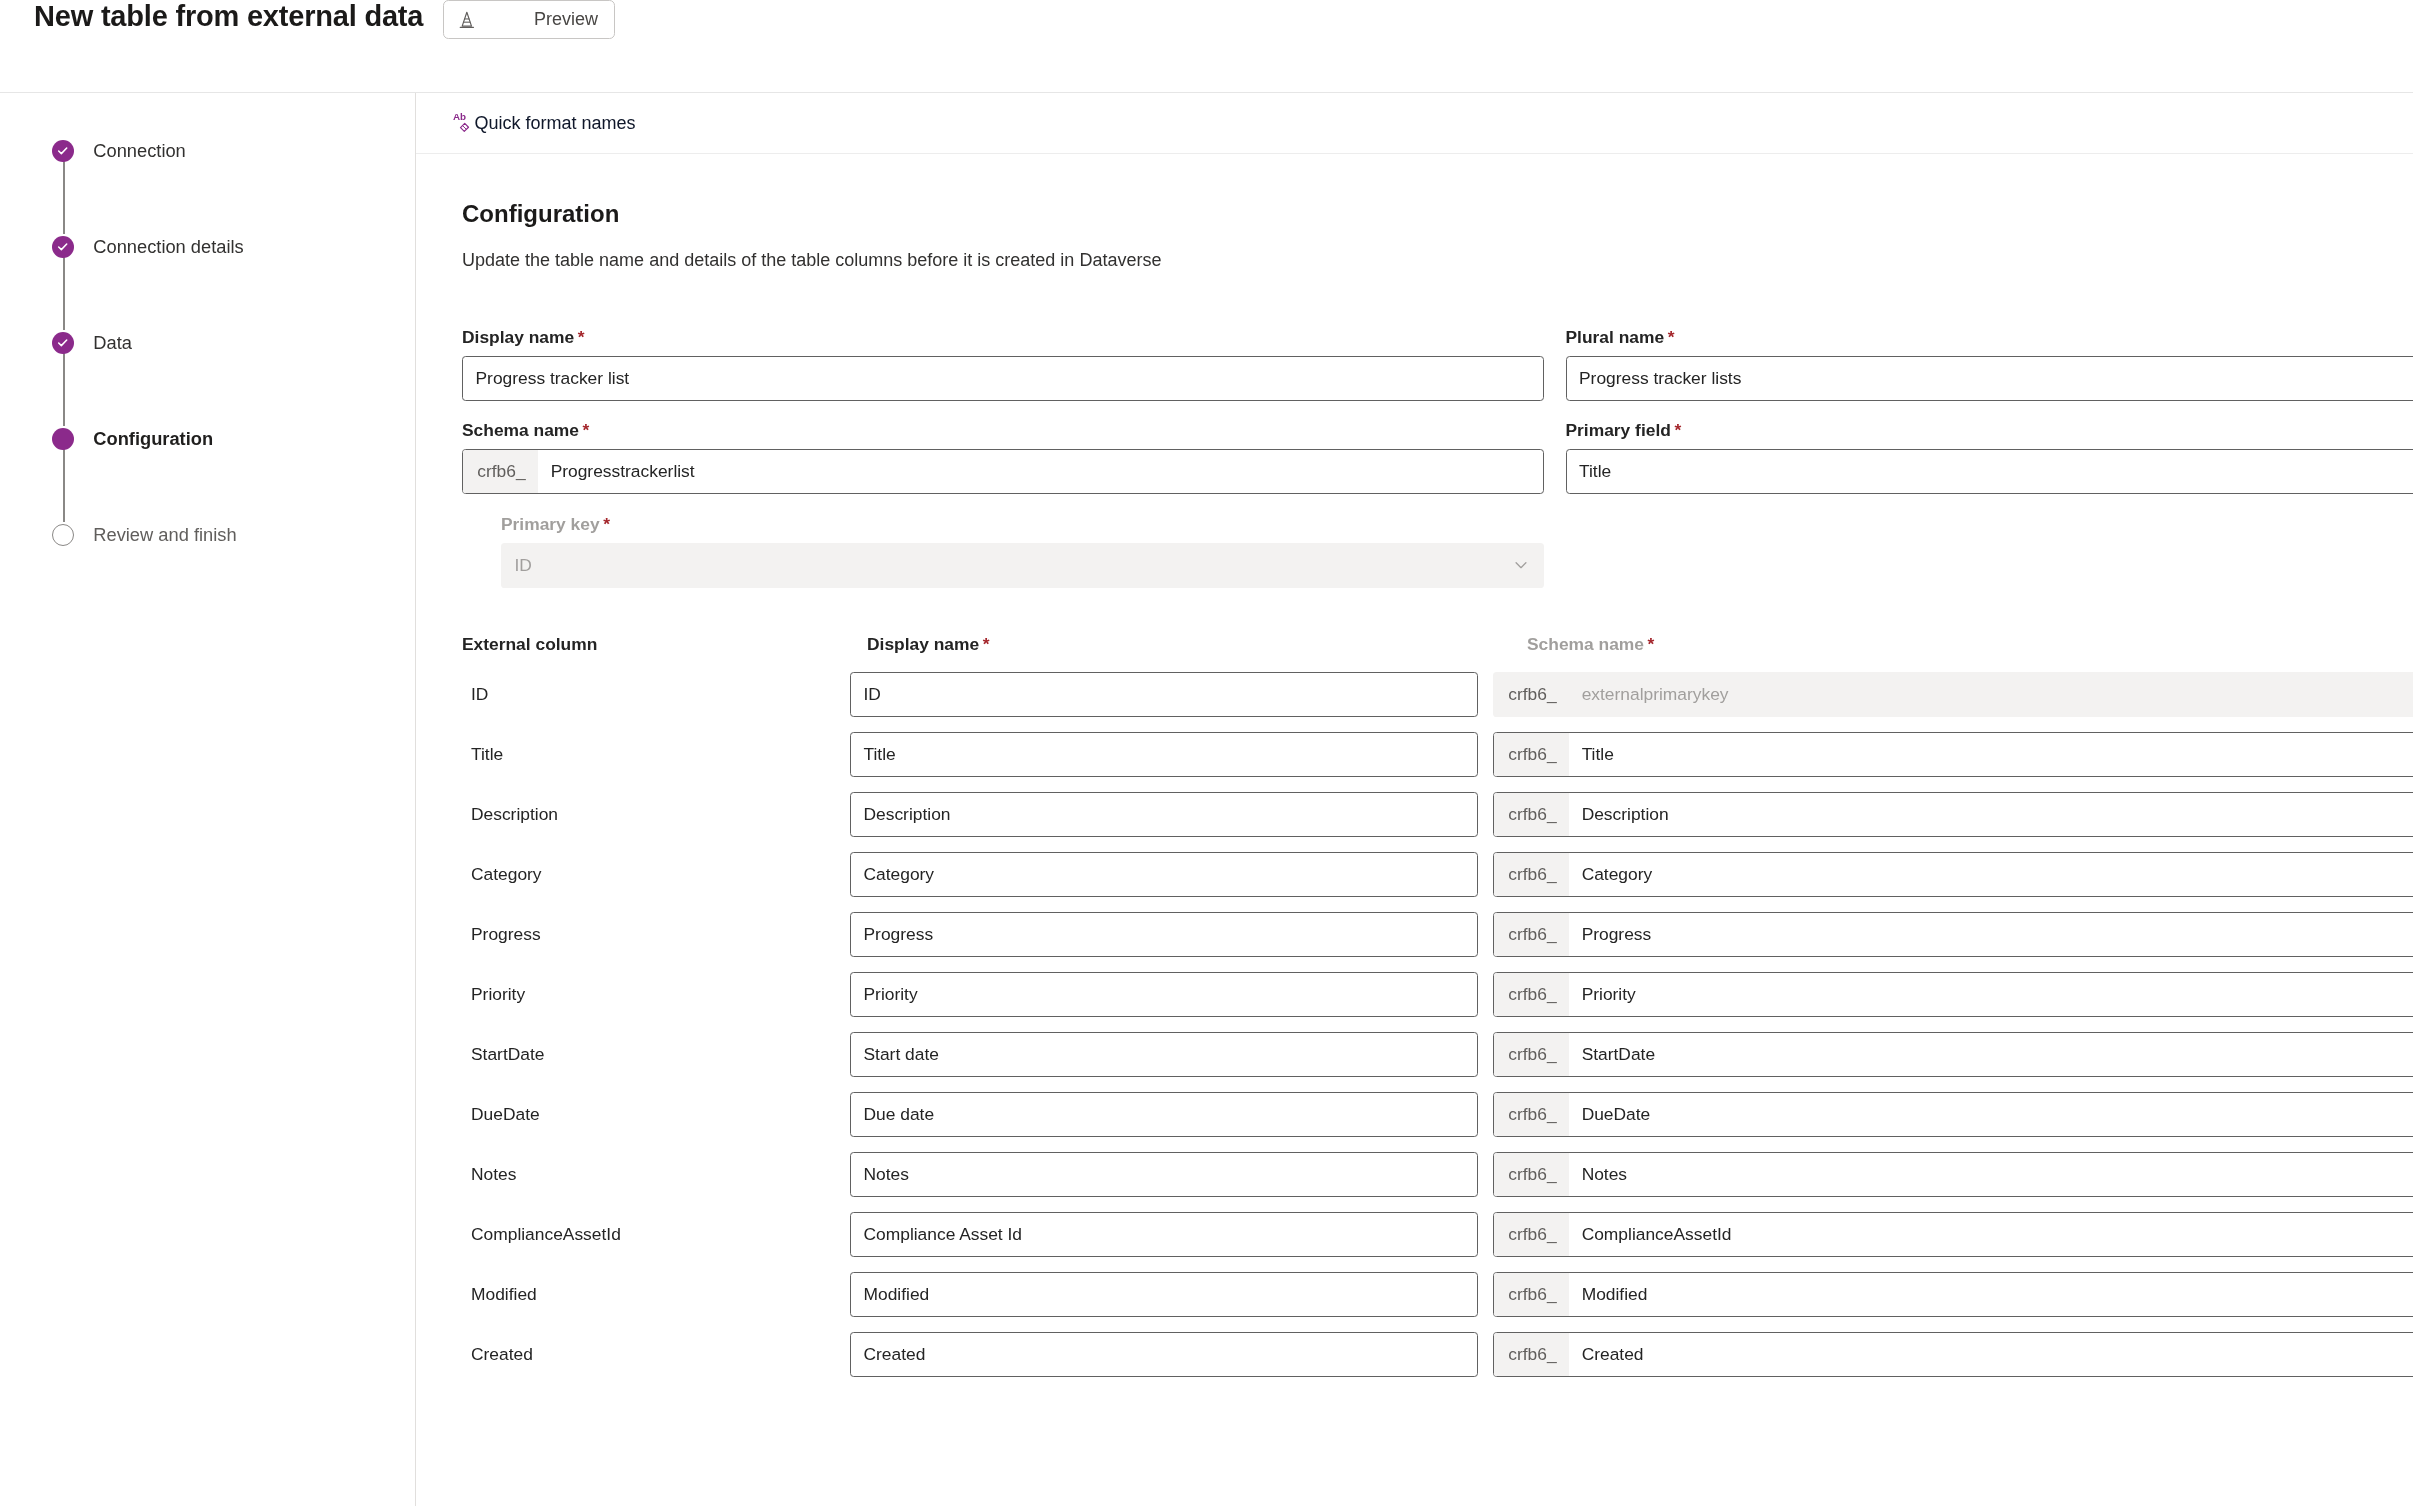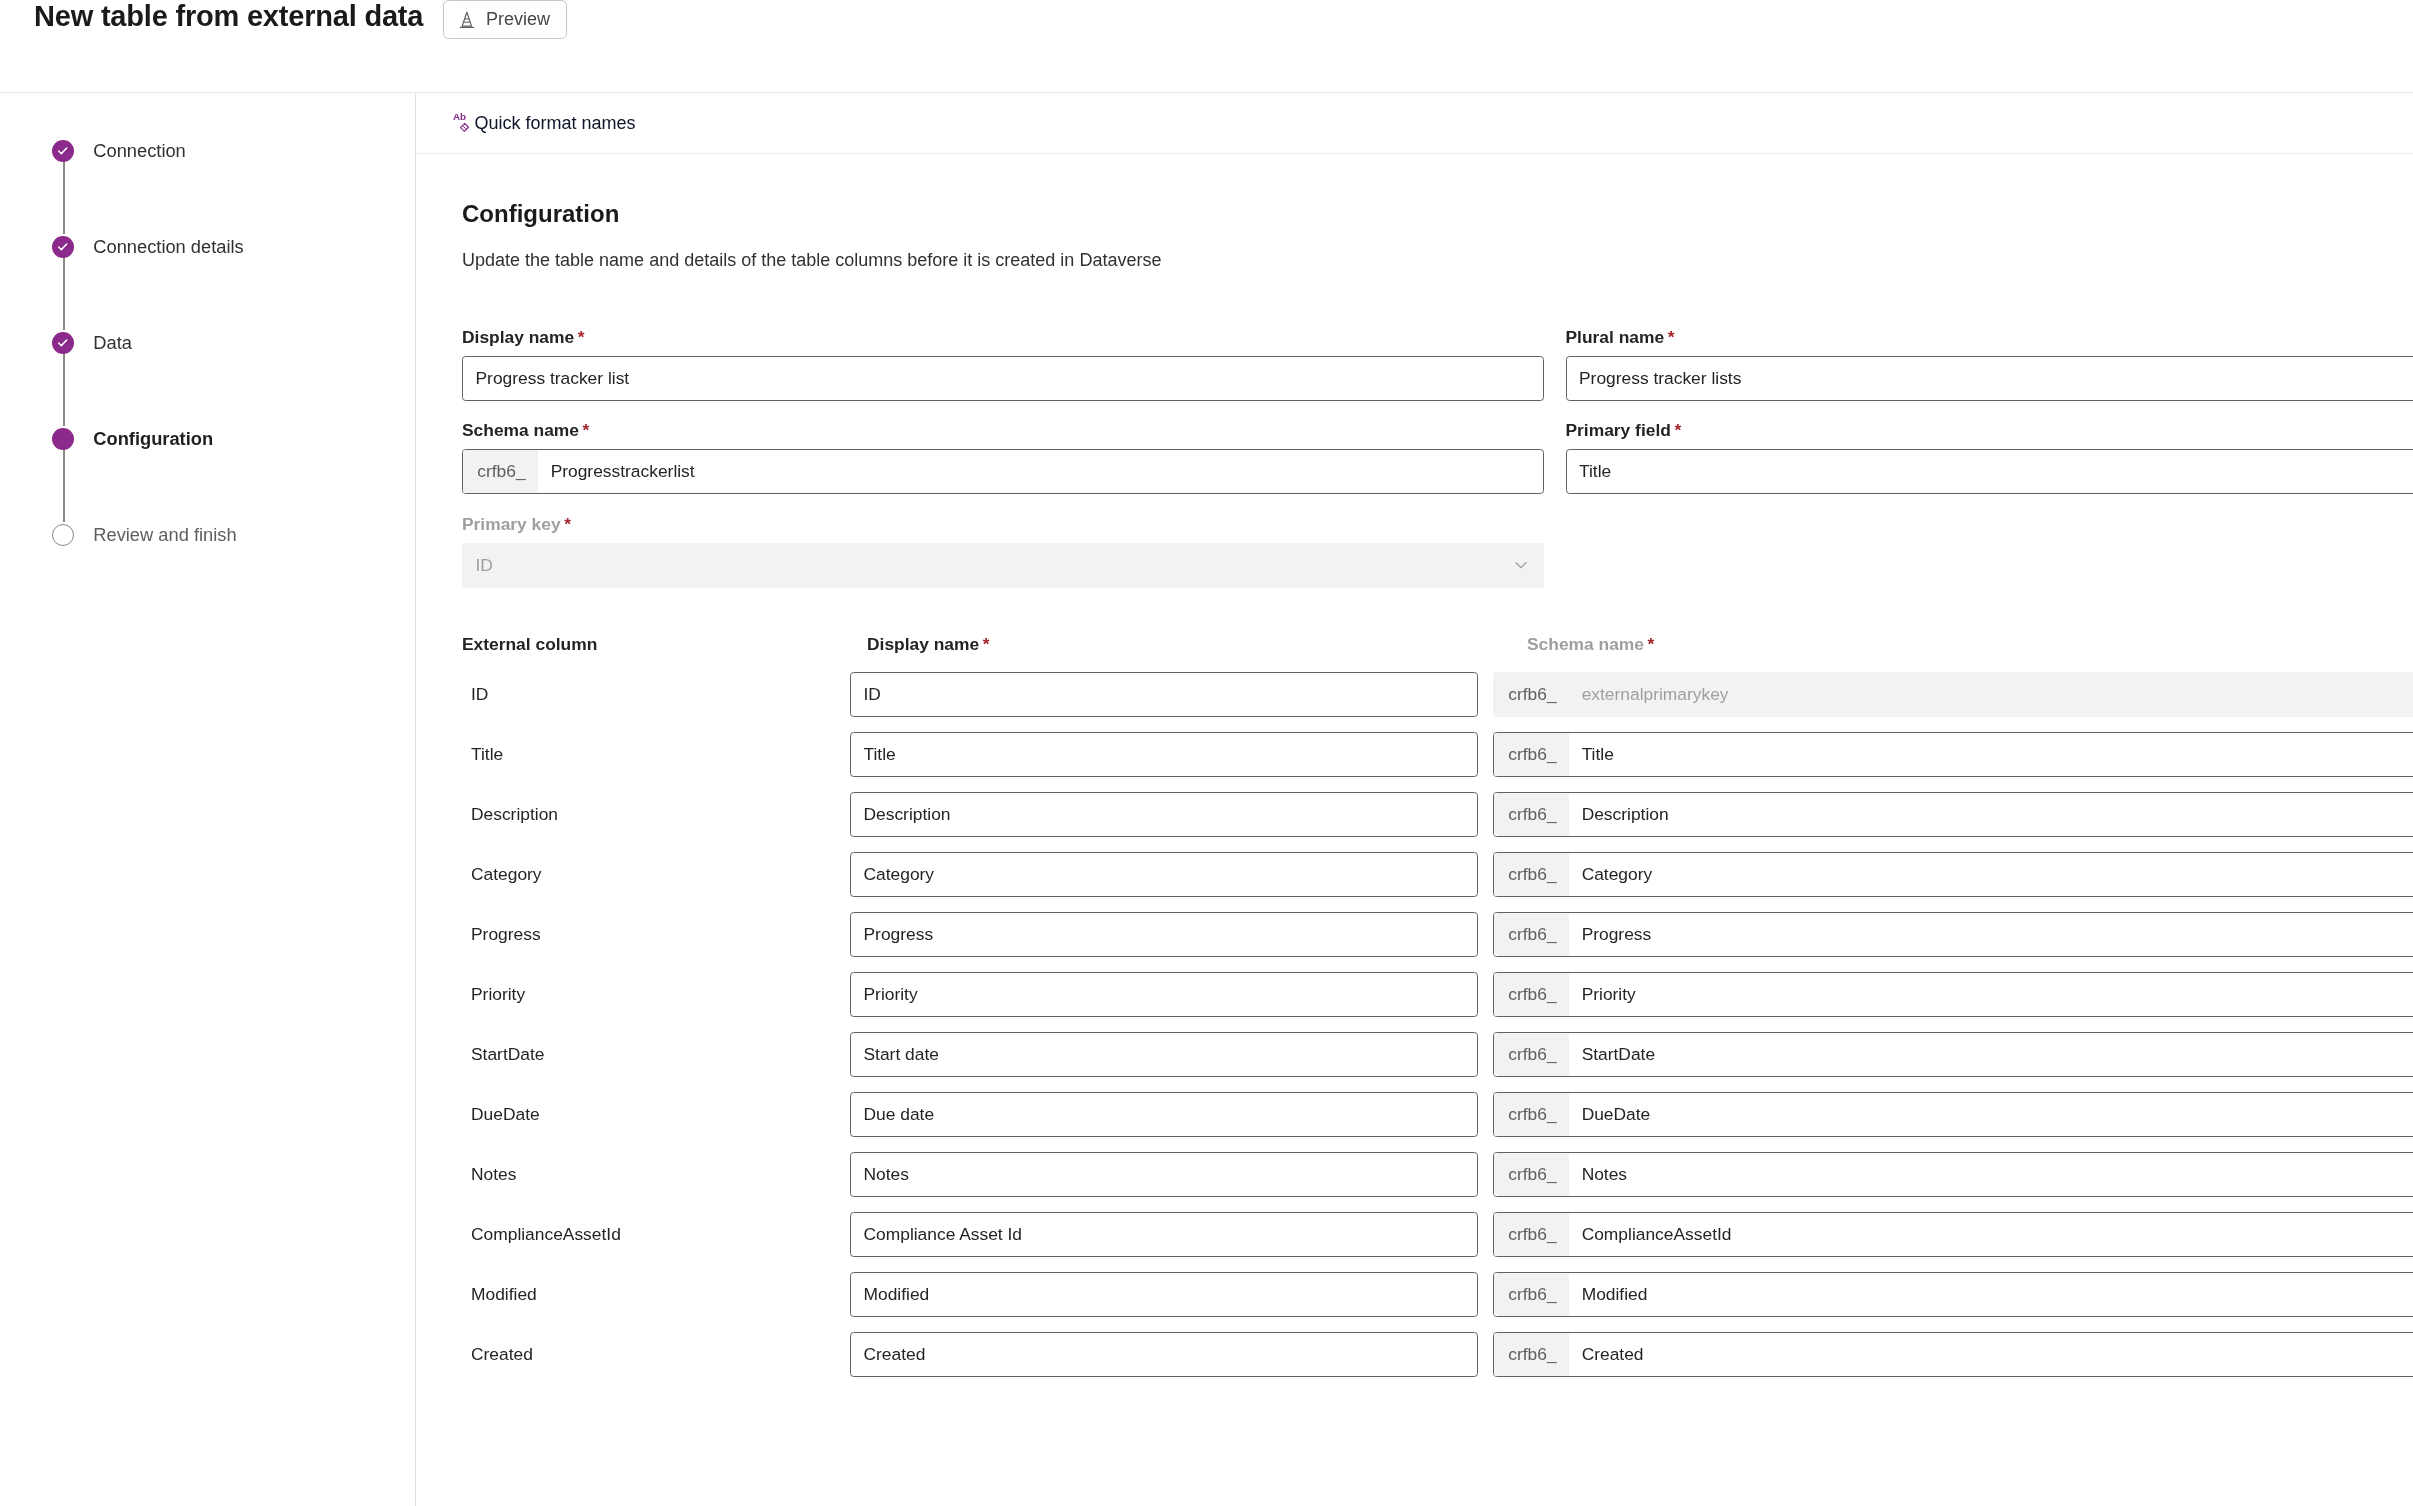--- a/index.html
+++ b/index.html
@@ -35,20 +35,21 @@
     border: 1.3px solid #c8c6c4;
     border-radius: 5.4px;
     padding: 8px 16px 8px 13.4px;
     background: #ffffff;
     cursor: default;
   }
   .preview-badge .label {
     font-size: 18px;
     color: #484644;
     white-space: nowrap;
+    margin-left: 48px;
   }
   .cone-icon { display:block; }
 
   
   .body-wrap {
     display: flex;
     height: calc(1506px - 92px);
     border-top: 0.9px solid #e6e6e6;
   }
 
@@ -202,21 +203,21 @@
     white-space: nowrap;
     overflow: hidden;
   }
   .input-box.disabled .input-val { color: #a19f9d; }
   .input-box .chev {
     display: flex;
     align-items: center;
     padding-right: 14.3px;
   }
 
-  .dropdown-row { margin-bottom: 0; }
+  .dropdown-row { margin-bottom: 0; margin-left: 39px; }
 
   
   .map-table { margin-top: 46px; }
   .map-head {
     display: grid;
     grid-template-columns: 373px 628px 1082px;
     column-gap: 15px;
     align-items: end;
     padding-bottom: 9.8px;
     gap: 32px;

